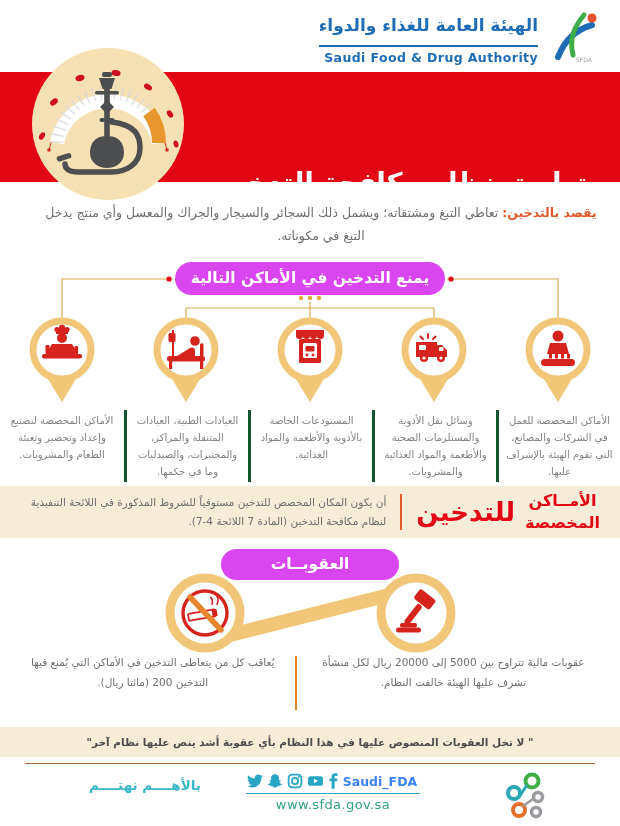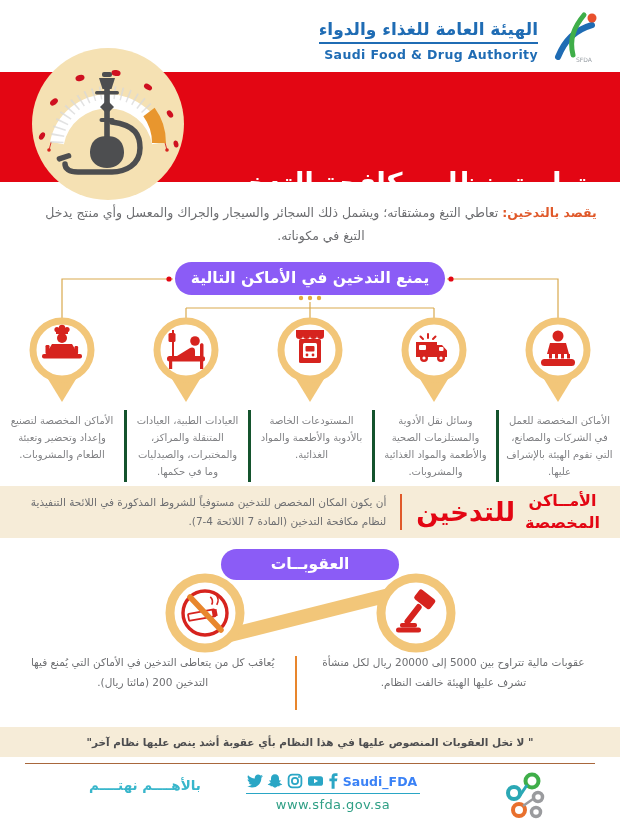--- a/index.html
+++ b/index.html
@@ -3,38 +3,38 @@
 <meta charset="utf-8">
 <style>
   * { margin:0; padding:0; box-sizing:border-box; }
   body { background:#888; font-family:"DejaVu Sans", sans-serif; }
   .page { width:620px; height:826px; background:#fff; position:relative; overflow:hidden; margin:0 auto; }
 
   
   .header { position:absolute; top:0; left:0; width:620px; height:80px; background:#fff;
             display:flex; justify-content:flex-end; align-items:center; padding-right:16px; gap:10px; }
   .logo-text { text-align:right; direction:rtl; }
-  .logo-ar { font-size:17px; font-weight:bold; color:#1f6cb4; padding-bottom:3px; border-bottom:2px solid #1f6cb4; }
+  .logo-ar { font-size:17px; font-weight:bold; color:#1f6cb4; padding-bottom:10px; border-bottom:2px solid #1f6cb4; }
   .logo-en { font-size:12.5px; font-weight:bold; color:#1f6cb4; letter-spacing:.4px; padding-top:3px; direction:ltr; }
 
   
   .banner { position:absolute; top:72px; left:0; width:620px; height:110px; background:#e30613; }
   .banner-titles { position:absolute; top:93px; right:15px; width:410px; text-align:center; color:#fff; direction:rtl; }
   .banner-l1 { font-size:27px; font-weight:800; line-height:1.3; }
   .banner-l2 { font-size:20px; font-weight:800; line-height:1.5; }
 
   .hero { position:absolute; top:44px; left:30px; width:156px; height:156px; }
 
   
   .definition { position:absolute; top:201px; left:35px; width:572px; direction:rtl; text-align:center;
                 font-size:12.5px; line-height:1.85; color:#6d6e71; }
   .definition .lead { color:#e0592a; font-weight:bold; }
 
   
-  .pill { position:absolute; left:50%; transform:translateX(-50%); background:#8b5cf6; color:#fff;
+  .pill { position:absolute; left:50%; transform:translateX(-50%); background:#d946ef; color:#fff;
           border-radius:17px; text-align:center; font-weight:800; direction:rtl; }
   .pill-prohibited { top:262px; width:270px; height:33px; line-height:33px; font-size:15.5px; }
   .pill-penalties  { top:518px; width:178px; height:31px; line-height:31px; font-size:15.5px;margin-top:31px; }
   .connector { position:absolute; top:262px; left:0; }
   .pins { position:absolute; top:316px; left:0; width:620px; display:flex; flex-direction:row-reverse; }
   .pin-col { width:124px; display:flex; justify-content:center; }
   .captions { position:absolute; top:410px; left:0; width:620px; display:flex; direction:rtl; }
   .cap { width:124px; padding:2px 7px; font-size:10px; line-height:1.7; color:#808184; text-align:center; direction:rtl; }
   .cap:not(:last-child) { border-left:3px solid #14532d; }
 

